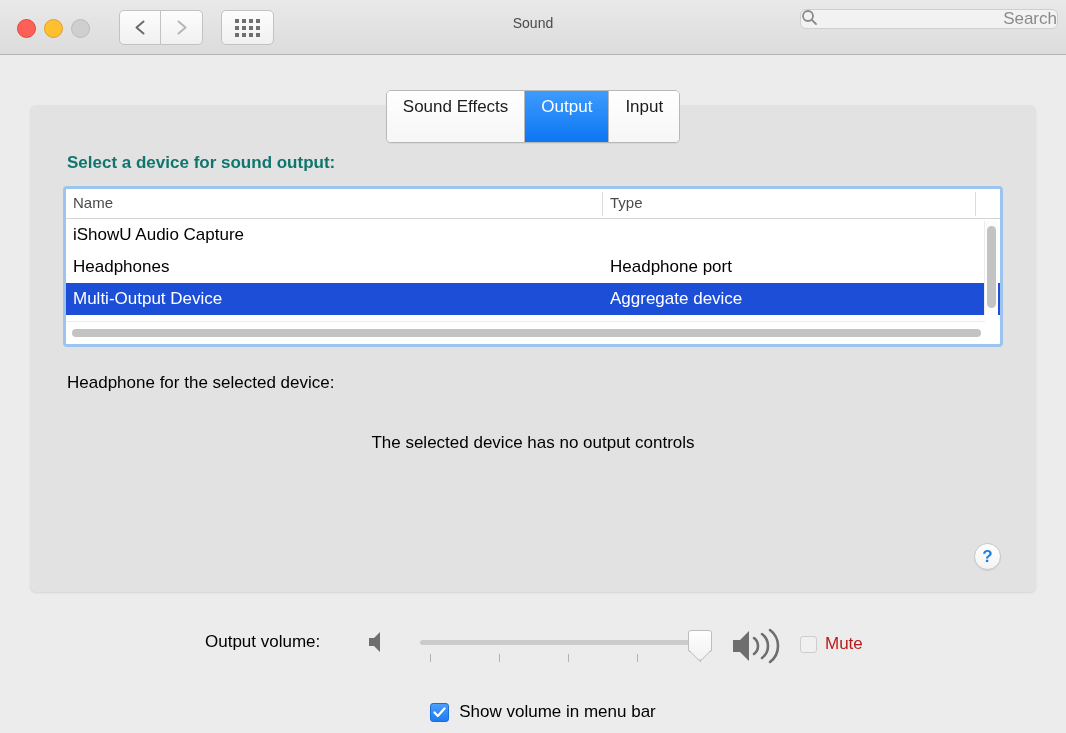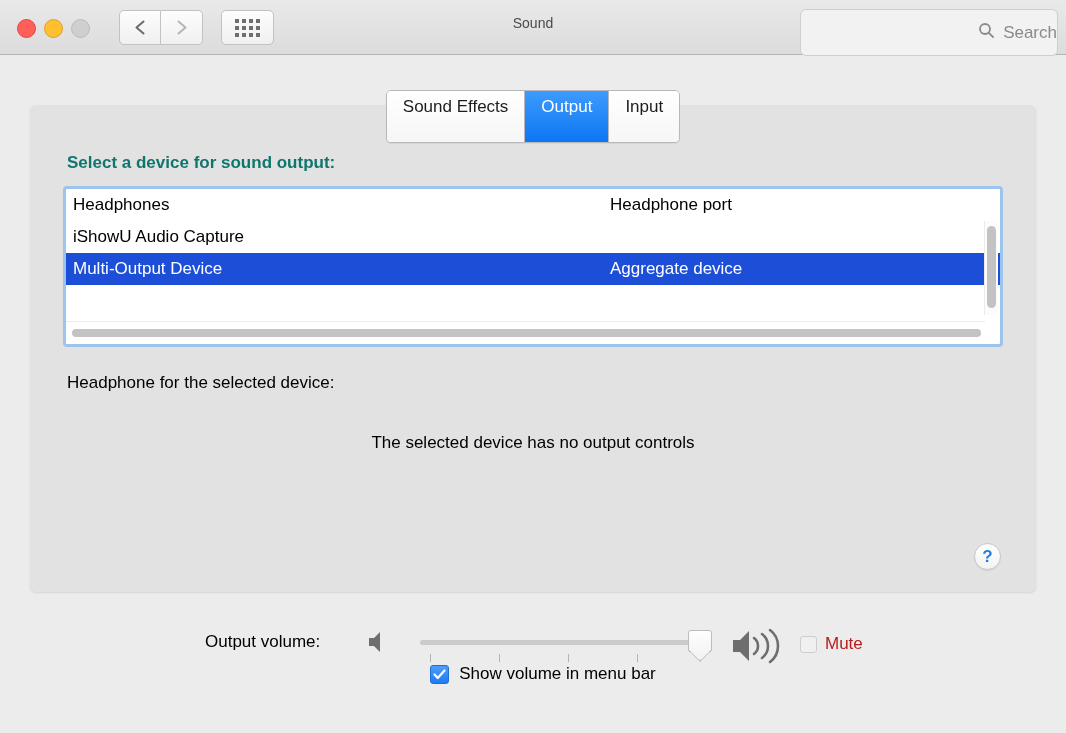--- a/index.html
+++ b/index.html
@@ -88,28 +88,28 @@
     text-align: center;
     font-size: 14px;
     color: #4a4a4a;
   }
 
   .searchbox {
     position: absolute;
     right: 8px;
     top: 9px;
     width: 258px;
-    height: 47px;
+    height: 20px;
     background: #f2f2f2;
     border: 1px solid #cfcfcf;
     border-radius: 6px;
     box-sizing: border-box;
     display: flex;
     align-items: center;
-    justify-content: flex-end;
+    justify-content: space-between;
     gap: 8px;
   }
   .searchbox .sph {
     font-size: 17px;
     color: #8a8a8a;
   }
 
   
   .tabrow {
     position: absolute;
@@ -399,21 +399,21 @@
     box-sizing: border-box;
   }
   .mute-text {
     font-size: 17px;
     color: #b91c1c;
   }
 
   .showvol {
     position: absolute;
     left: 0; right: 0;
-    top: 664px;
+    top: 702px;
     display: flex;
     justify-content: center;
     align-items: center;
     gap: 10px;
     padding-left: 20px;
   }
   .cb-on {
     width: 19px;
     height: 19px;
     background: linear-gradient(to bottom, #4d9dfc 0%, #1d7cf2 100%);
@@ -486,29 +486,35 @@
     <span class="sph">Search</span>
   </div>
 </div>
 
 <div class="card">
 
   <div class="section-title">Select a device for sound output:</div>
 
   <div class="tablewrap">
 
+    <div class="tbl-head">
+      <span class="vdiv d1"></span>
+      <span class="vdiv d2"></span>
+      <span class="th name">Name</span>
+      <span class="th type">Type</span>
+    </div>
 
     <div class="tbl-body">
+      <div class="row">
+        <span class="cname">iShowU Audio Capture</span>
+        <span class="ctype"></span>
+      </div>
       <div class="row">
         <span class="cname">Headphones</span>
         <span class="ctype">Headphone port</span>
-      </div>
-      <div class="row">
-        <span class="cname">iShowU Audio Capture</span>
-        <span class="ctype"></span>
       </div>
       <div class="row selected">
         <span class="cname">Multi-Output Device</span>
         <span class="ctype">Aggregate device</span>
       </div>
     </div>
 
     <div class="vscroll">
       <div class="vthumb"></div>
     </div>

